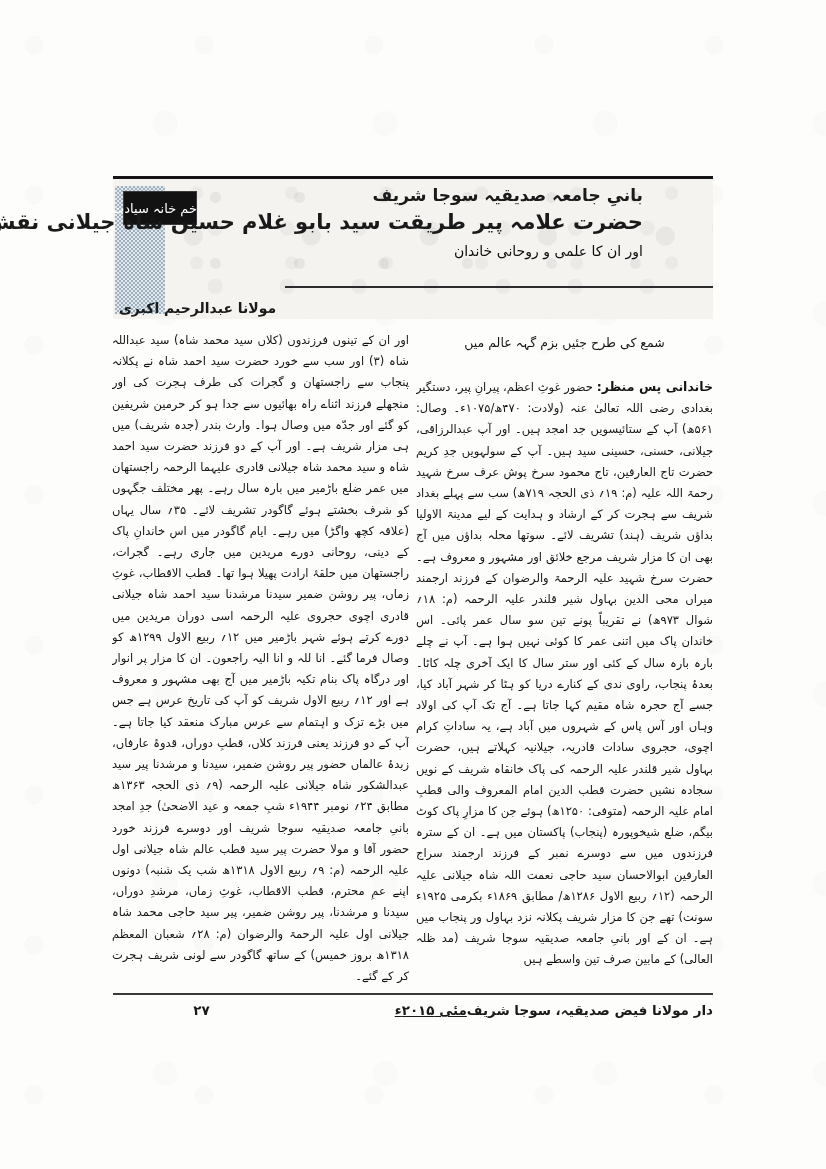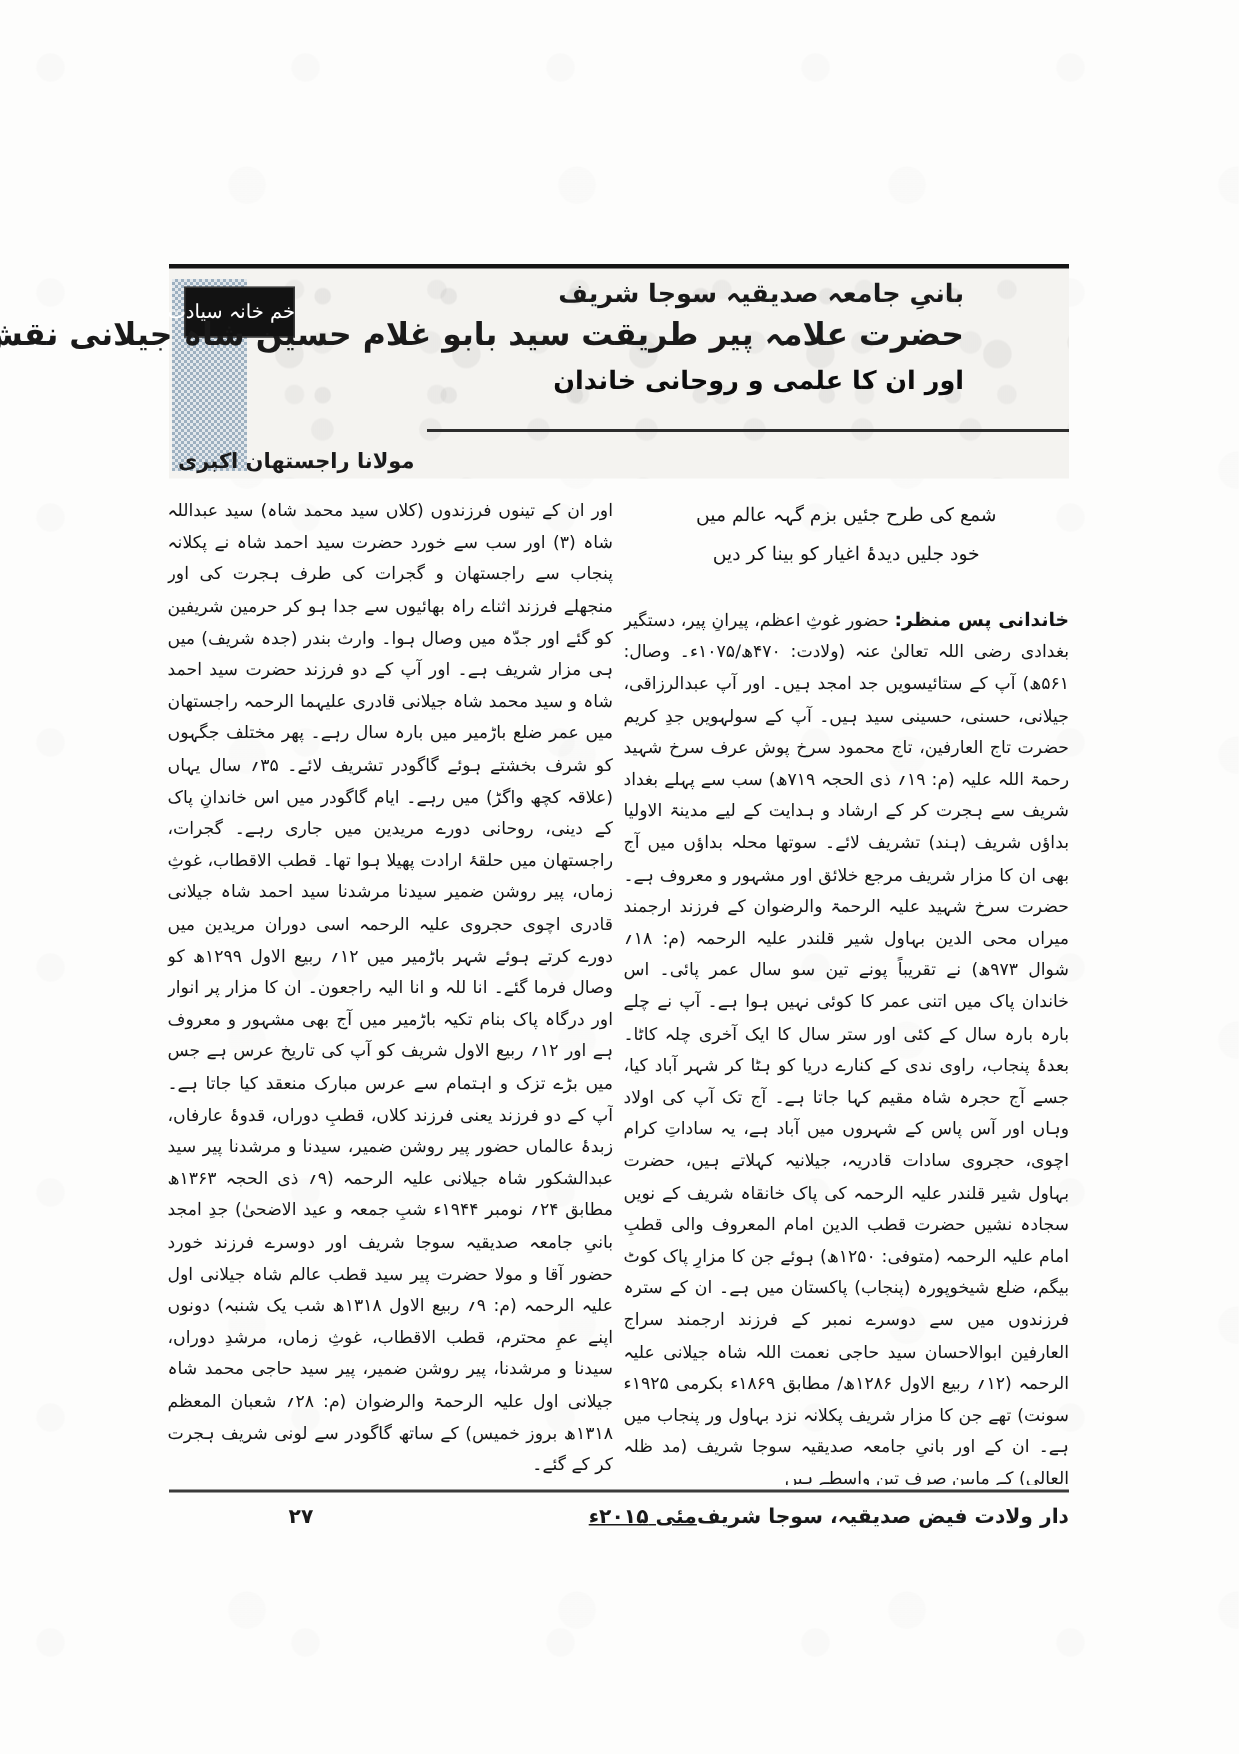--- a/index.html
+++ b/index.html
@@ -48,21 +48,21 @@
     font-size:13px; font-weight:normal;
     white-space:nowrap;
     box-shadow:0 0 0 1px #3a3a3a inset;
   }
   .titles {
     position:absolute; top:4px; right:70px; left:10px;
     text-align:right;
   }
   .title-1 { font-size:17px; font-weight:bold; white-space:nowrap; margin-top:2px; }
   .title-2 { font-size:21px; font-weight:bold; white-space:nowrap; margin-top:5px; letter-spacing:-0.5px; }
-  .title-3 { font-size:17px; font-weight:bold; margin-top:9px; color:#0d0d0d; }
+  .title-3 { font-size:14px; font-weight:normal; margin-top:9px; color:#0d0d0d; }
   .header-rule {
     position:absolute; right:0; bottom:31px; width:428px; height:0;
     border-bottom:2px solid #2c2c2c;
   }
   .author {
     position:absolute; left:6px; bottom:3px;
     font-size:14px; font-weight:bold; white-space:nowrap;
   }
 
   
@@ -106,40 +106,39 @@
     <div class="side-block"></div>
     <div class="tag-box">
       <span>خم خانہ سیادت</span>
     </div>
     <div class="titles">
       <div class="title-1">بانیِ جامعہ صدیقیہ سوجا شریف</div>
       <div class="title-2">حضرت علامہ پیر طریقت سید بابو غلام حسین شاہ جیلانی نقش بندی قادری</div>
       <div class="title-3">اور ان کا علمی و روحانی خاندان</div>
     </div>
     <div class="header-rule"></div>
-    <div class="author">مولانا راجستھان اکبری</div>
+    <div class="author">مولانا عبدالرحیم اکبری</div>
   </div>
 
   <div class="column col-right">
     <div class="poem">
       <div>شمع کی طرح جئیں بزم گہہ عالم میں</div>
-      <div>خود جلیں دیدۂ اغیار کو بینا کر دیں</div>
     </div>
     <p>
       <span class="section-heading">خاندانی پس منظر:</span>
       <span class="body-par">حضور غوثِ اعظم، پیرانِ پیر، دستگیر بغدادی رضی اللہ تعالیٰ عنہ (ولادت: ۴۷۰ھ/۱۰۷۵ء۔ وصال: ۵۶۱ھ) آپ کے ستائیسویں جد امجد ہیں۔ اور آپ عبدالرزاقی، جیلانی، حسنی، حسینی سید ہیں۔ آپ کے سولہویں جدِ کریم حضرت تاج العارفین، تاج محمود سرخ پوش عرف سرخ شہید رحمۃ اللہ علیہ (م: ۱۹؍ ذی الحجہ ۷۱۹ھ) سب سے پہلے بغداد شریف سے ہجرت کر کے ارشاد و ہدایت کے لیے مدینۃ الاولیا بداؤں شریف (ہند) تشریف لائے۔ سوتھا محلہ بداؤں میں آج بھی ان کا مزار شریف مرجع خلائق اور مشہور و معروف ہے۔ حضرت سرخ شہید علیہ الرحمۃ والرضوان کے فرزند ارجمند میراں محی الدین بہاول شیر قلندر علیہ الرحمہ (م: ۱۸؍ شوال ۹۷۳ھ) نے تقریباً پونے تین سو سال عمر پائی۔ اس خاندان پاک میں اتنی عمر کا کوئی نہیں ہوا ہے۔ آپ نے چلے بارہ بارہ سال کے کئی اور ستر سال کا ایک آخری چلہ کاٹا۔ بعدۂ پنجاب، راوی ندی کے کنارے دریا کو ہٹا کر شہر آباد کیا، جسے آج حجرہ شاہ مقیم کہا جاتا ہے۔ آج تک آپ کی اولاد وہاں اور آس پاس کے شہروں میں آباد ہے، یہ ساداتِ کرام اچوی، حجروی سادات قادریہ، جیلانیہ کہلاتے ہیں، حضرت بہاول شیر قلندر علیہ الرحمہ کی پاک خانقاہ شریف کے نویں سجادہ نشیں حضرت قطب الدین امام المعروف والی قطبِ امام علیہ الرحمہ (متوفی: ۱۲۵۰ھ) ہوئے جن کا مزارِ پاک کوٹ بیگم، ضلع شیخوپورہ (پنجاب) پاکستان میں ہے۔ ان کے سترہ فرزندوں میں سے دوسرے نمبر کے فرزند ارجمند سراج العارفین ابوالاحسان سید حاجی نعمت اللہ شاہ جیلانی علیہ الرحمہ (۱۲؍ ربیع الاول ۱۲۸۶ھ/ مطابق ۱۸۶۹ء بکرمی ۱۹۲۵ء سونت) تھے جن کا مزار شریف پکلانہ نزد بہاول ور پنجاب میں ہے۔ ان کے اور بانیِ جامعہ صدیقیہ سوجا شریف (مد ظلہ العالی) کے مابین صرف تین واسطے ہیں</span>
     </p>
   </div>
 
   <div class="column col-left">
     <p>
       <span class="body-par">اور ان کے تینوں فرزندوں (کلاں سید محمد شاہ) سید عبداللہ شاہ (۳) اور سب سے خورد حضرت سید احمد شاہ نے پکلانہ پنجاب سے راجستھان و گجرات کی طرف ہجرت کی اور منجھلے فرزند اثناے راہ بھائیوں سے جدا ہو کر حرمین شریفین کو گئے اور جدّہ میں وصال ہوا۔ وارث بندر (جدہ شریف) میں ہی مزار شریف ہے۔ اور آپ کے دو فرزند حضرت سید احمد شاہ و سید محمد شاہ جیلانی قادری علیہما الرحمہ راجستھان میں عمر ضلع باڑمیر میں بارہ سال رہے۔ پھر مختلف جگہوں کو شرف بخشتے ہوئے گاگودر تشریف لائے۔ ۳۵؍ سال یہاں (علاقہ کچھ واگڑ) میں رہے۔ ایام گاگودر میں اس خاندانِ پاک کے دینی، روحانی دورے مریدین میں جاری رہے۔ گجرات، راجستھان میں حلقۂ ارادت پھیلا ہوا تھا۔ قطب الاقطاب، غوثِ زماں، پیر روشن ضمیر سیدنا مرشدنا سید احمد شاہ جیلانی قادری اچوی حجروی علیہ الرحمہ اسی دوران مریدین میں دورے کرتے ہوئے شہر باڑمیر میں ۱۲؍ ربیع الاول ۱۲۹۹ھ کو وصال فرما گئے۔ انا للہ و انا الیہ راجعون۔ ان کا مزار پر انوار اور درگاہ پاک بنام تکیہ باڑمیر میں آج بھی مشہور و معروف ہے اور ۱۲؍ ربیع الاول شریف کو آپ کی تاریخ عرس ہے جس میں بڑے تزک و اہتمام سے عرس مبارک منعقد کیا جاتا ہے۔ آپ کے دو فرزند یعنی فرزند کلاں، قطبِ دوراں، قدوۂ عارفاں، زبدۂ عالماں حضور پیر روشن ضمیر، سیدنا و مرشدنا پیر سید عبدالشکور شاہ جیلانی علیہ الرحمہ (۹؍ ذی الحجہ ۱۳۶۳ھ مطابق ۲۴؍ نومبر ۱۹۴۴ء شبِ جمعہ و عید الاضحیٰ) جدِ امجد بانیِ جامعہ صدیقیہ سوجا شریف اور دوسرے فرزند خورد حضور آقا و مولا حضرت پیر سید قطب عالم شاہ جیلانی اول علیہ الرحمہ (م: ۹؍ ربیع الاول ۱۳۱۸ھ شب یک شنبہ) دونوں اپنے عمِ محترم، قطب الاقطاب، غوثِ زماں، مرشدِ دوراں، سیدنا و مرشدنا، پیر روشن ضمیر، پیر سید حاجی محمد شاہ جیلانی اول علیہ الرحمۃ والرضوان (م: ۲۸؍ شعبان المعظم ۱۳۱۸ھ بروز خمیس) کے ساتھ گاگودر سے لونی شریف ہجرت کر کے گئے۔</span>
     </p>
   </div>
 
   <div class="footer-rule"></div>
   <div class="footer">
-    <div class="footer-right">دار ولادت فیض صدیقیہ، سوجا شریف</div>
+    <div class="footer-right">دار مولانا فیض صدیقیہ، سوجا شریف</div>
     <div class="footer-center">مئی ۲۰۱۵ء</div>
     <div class="footer-left">۲۷</div>
   </div>
 
 </div>
 
 </body></html>

